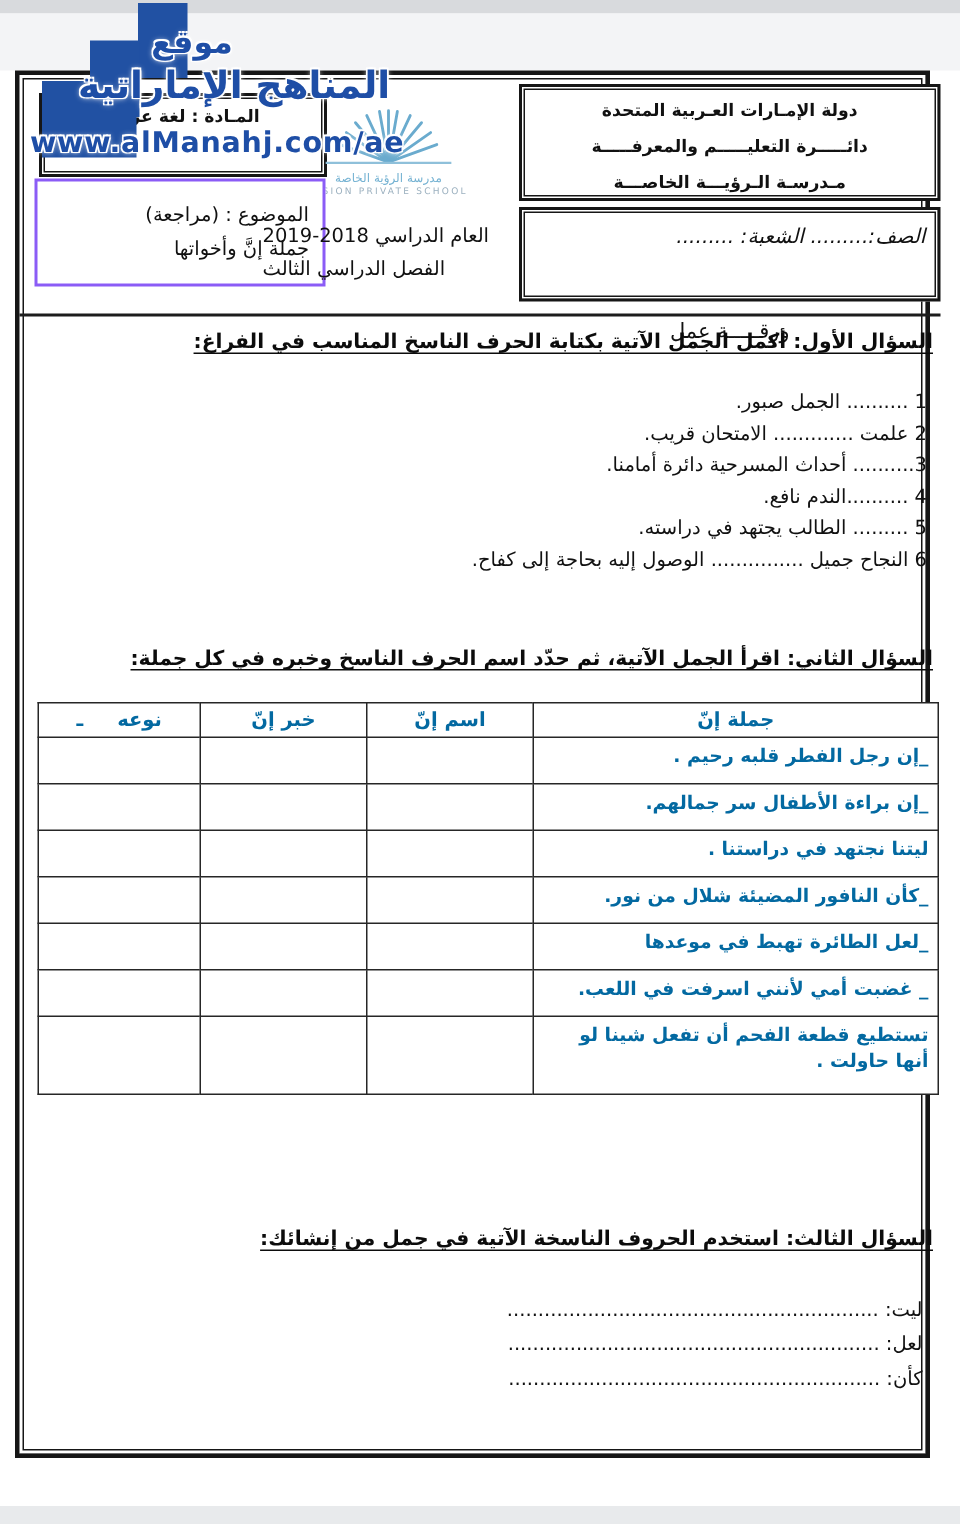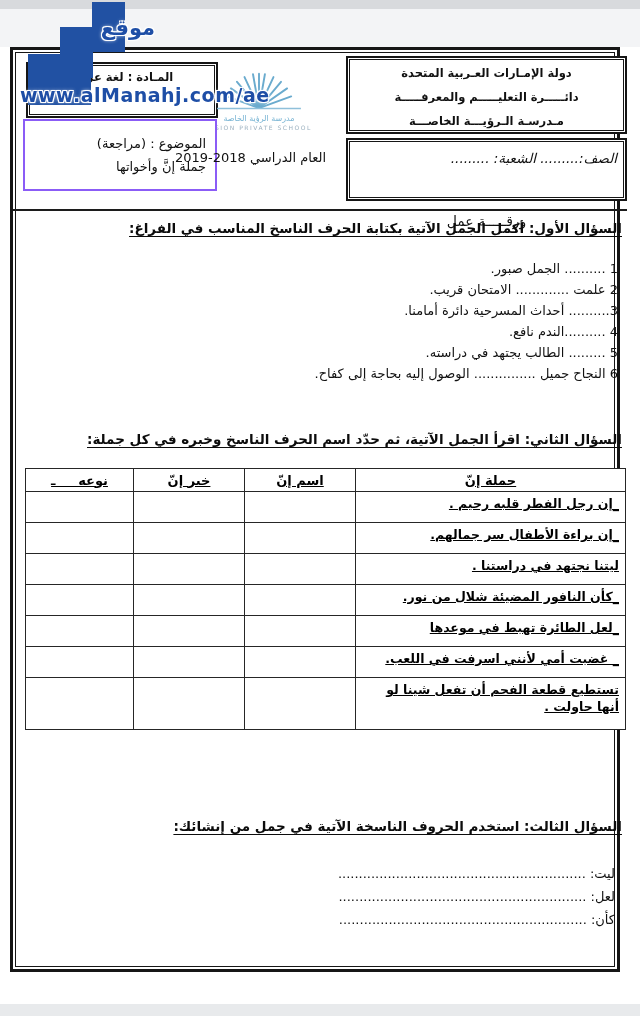--- a/index.html
+++ b/index.html
@@ -59,21 +59,21 @@
   .qheading{left:18px;width:604px;direction:rtl;text-align:right;font-weight:bold;font-size:13.5px;color:#0c0c0c;z-index:2;}
   .qheading span{text-decoration:underline;text-underline-offset:3px;}
   #q1-heading{top:220px;}
   #q2-heading{top:431px;}
   #q3-heading{top:818px;}
 
   #q1-list{left:20px;top:258px;width:601px;z-index:2;}
   #q1-list .item{direction:rtl;text-align:right;font-size:13px;line-height:21px;color:#111;padding-right:3px;}
 
   #q2-table{left:25px;top:468px;width:600px;border-collapse:collapse;table-layout:fixed;direction:rtl;z-index:2;background:#fff;}
-  #q2-table th,#q2-table td{border:1.5px solid #262626;color:#000000;text-decoration:underline;}
+  #q2-table th,#q2-table td{border:1.5px solid #262626;color:#0369a1;}
   #q2-table th{font-size:13px;font-weight:bold;text-align:center;height:23px;padding:0 4px;}
   #q2-table td.sent{font-size:12.5px;font-weight:bold;text-align:right;vertical-align:top;padding:3px 6px 0 4px;line-height:17px;}
   #q2-table td.blank{background:#fff;}
   .c-sent{width:270px;} .c-ism{width:111px;} .c-khabar{width:111px;} .c-type{width:108px;}
 
   #q3-list{left:20px;top:862px;width:601px;z-index:2;}
   #q3-list .item{direction:rtl;text-align:right;font-size:13px;line-height:23px;color:#111;padding-right:6px;}
 </style>
 </head>
 <body>
@@ -84,20 +84,21 @@
   <div class="abs" id="top-area"></div>
   <div class="abs" id="bottom-band"></div>
 
   <div class="abs" id="doc"></div>
 
   <div class="abs wm-sq" style="left:92px;top:2px;width:33px;height:50px;"></div>
   <div class="abs wm-sq" style="left:60px;top:27px;width:33px;height:51px;"></div>
   <div class="abs wm-sq" style="left:28px;top:54px;width:63px;height:51px;"></div>
 
   <div class="abs wm-text" id="wm-word" dir="rtl">موقع</div>
+  <div class="abs wm-text" id="wm-name" dir="rtl">المناهج الإماراتية</div>
   <div class="abs wm-text" id="wm-url">www.alManahj.com/ae</div>
 
   <div class="abs dbox" id="school-box">
     <div class="ln pad">دولة الإمـارات العـربية المتحدة</div>
     <div class="ln">دائـــــرة التعليـــــم والمعرفـــــة</div>
     <div class="ln">مـدرسـة الـرؤيـــة الخاصـــة</div>
   </div>
 
   <div class="abs dbox" id="subject-box">
     <div class="ln">المـادة : لغة عربيه</div>
@@ -124,20 +125,21 @@
     <div class="en">VISION PRIVATE SCHOOL</div>
   </div>
 
   <div class="abs sbox" id="topic-box">
     <div class="ln pad">الموضوع : (مراجعة)</div>
     <div class="ln">جملة إنَّ وأخواتها</div>
   </div>
 
   <div class="abs" id="term">
     <div class="ln">العام الدراسي 2018-2019</div>
+    <div class="ln">الفصل الدراسي الثالث</div>
   </div>
 
   <div class="abs dbox" id="class-box">
     <div class="ln1">الصف:......... الشعبة: .........</div>
     <div class="ln2">ورقـــــة عمل</div>
   </div>
 
   <div class="abs" id="header-divider"></div>
 
   <div class="abs qheading" id="q1-heading" dir="rtl">

